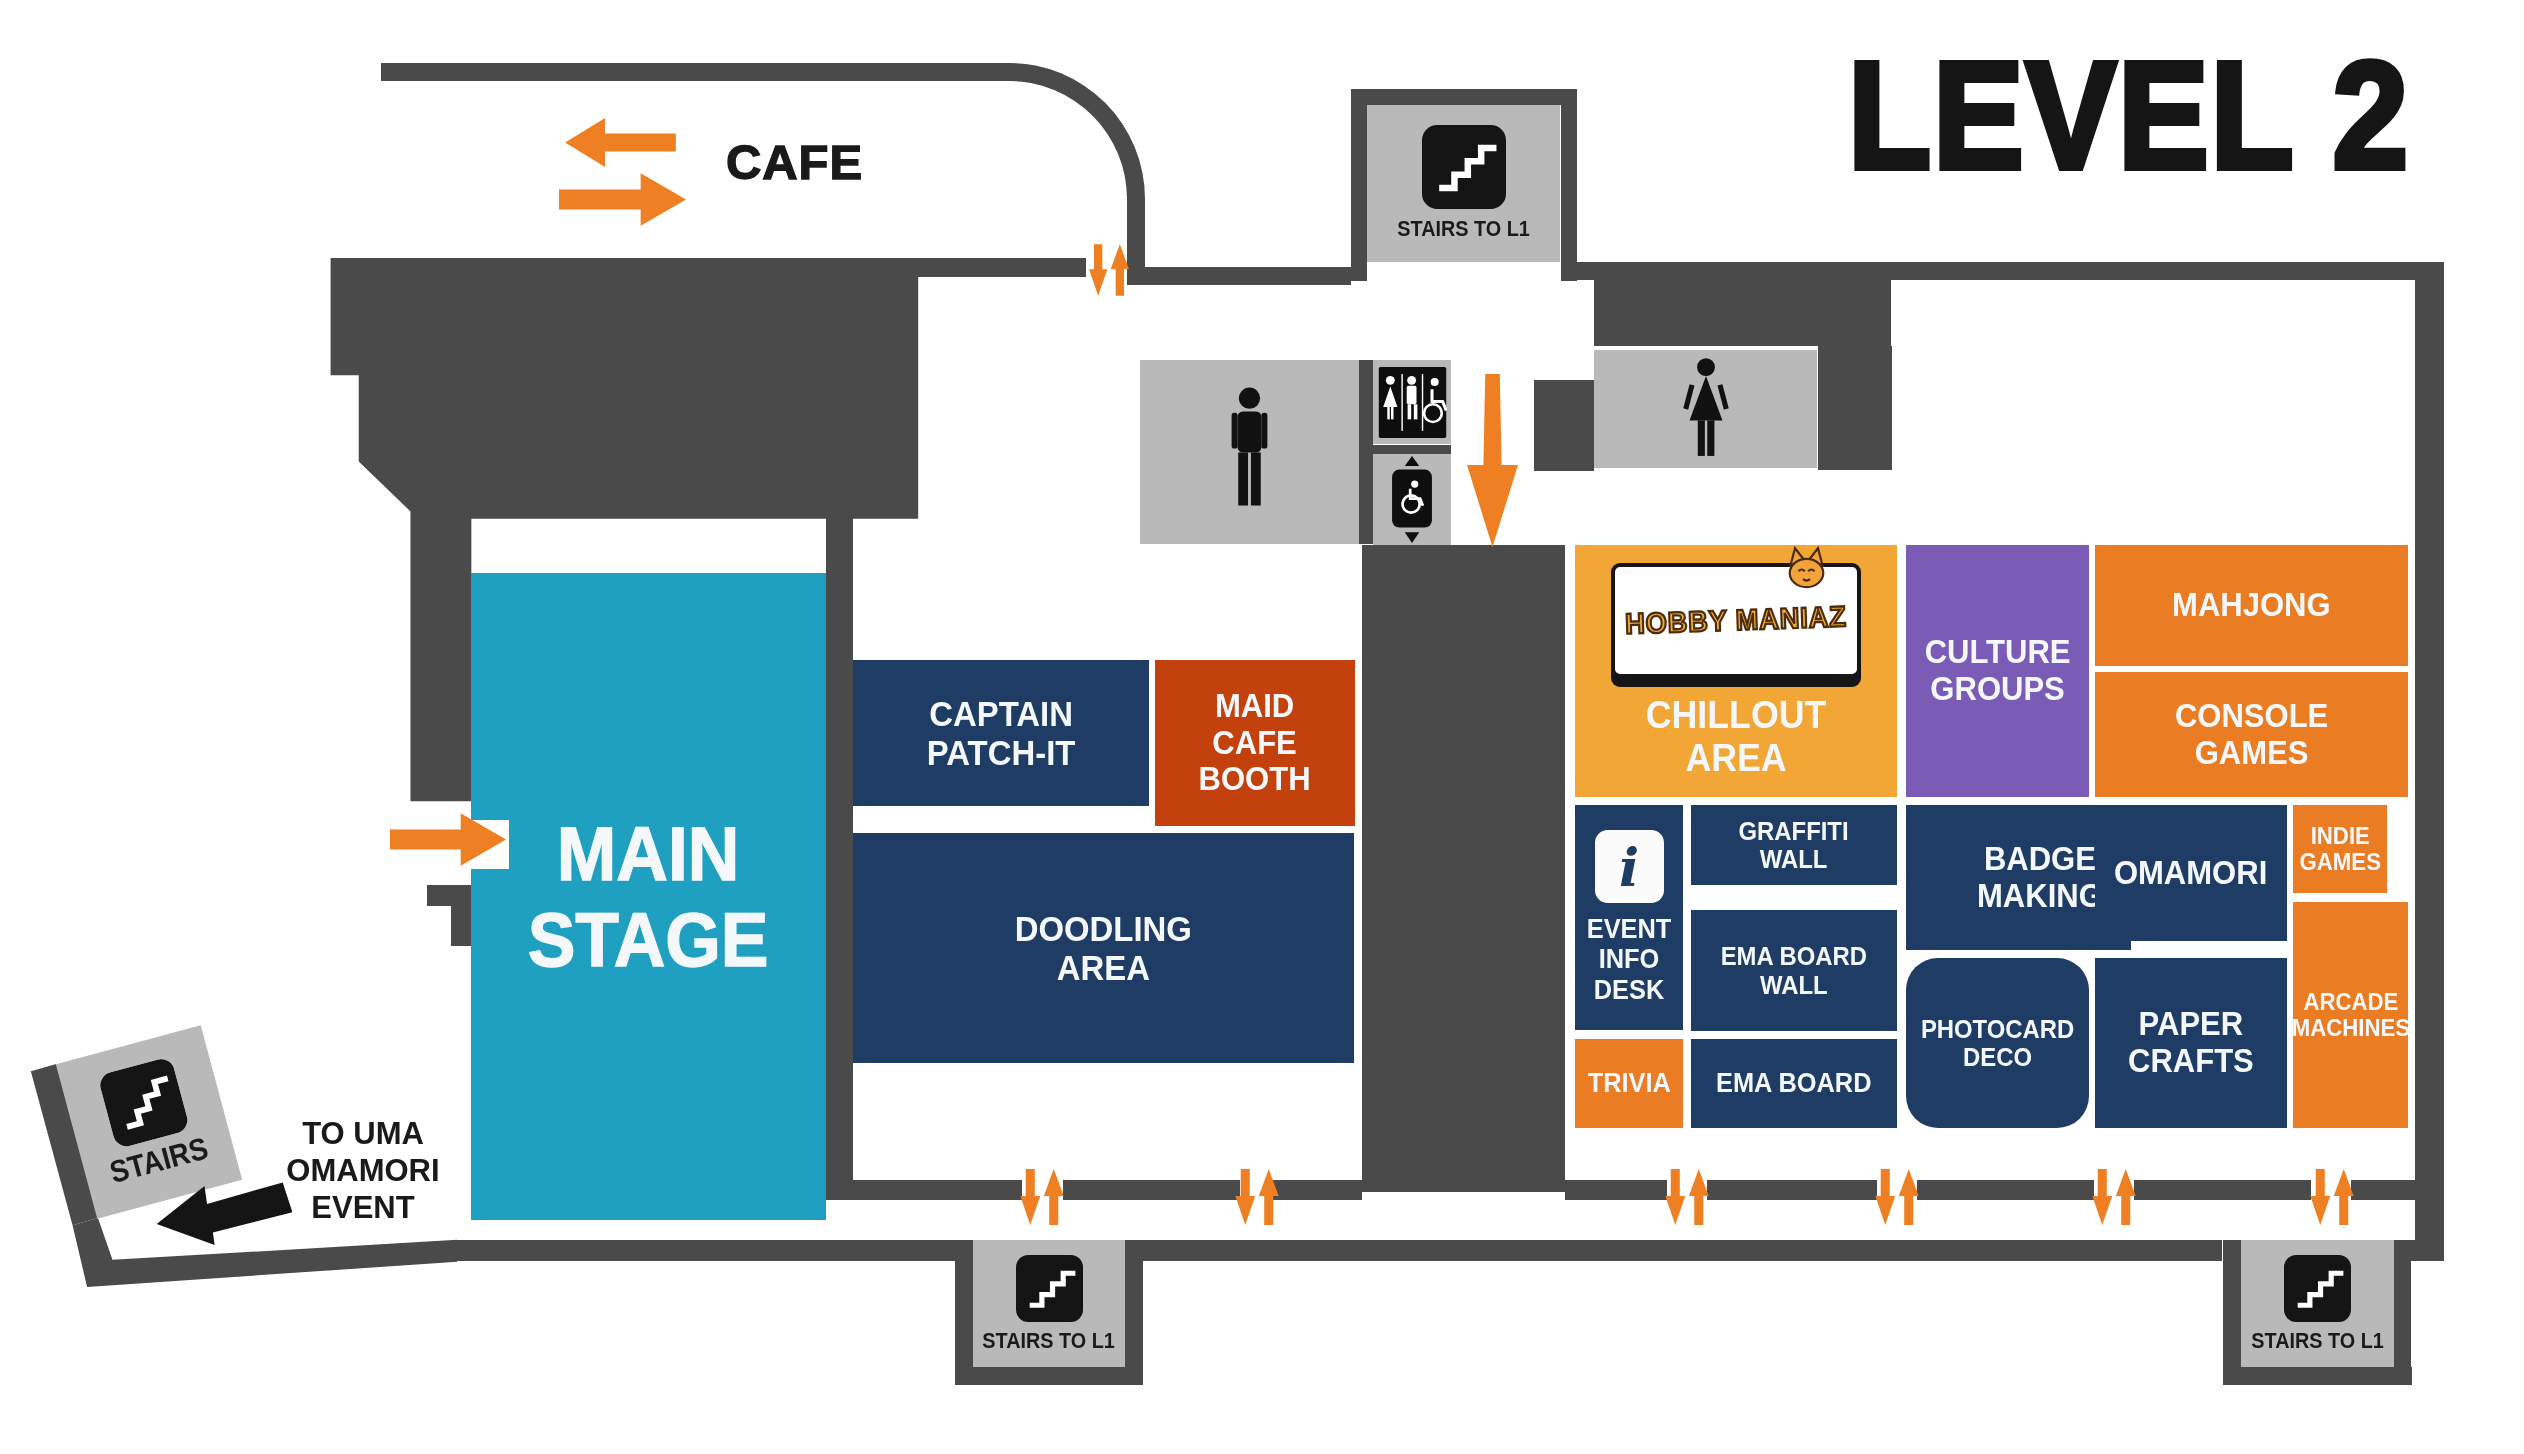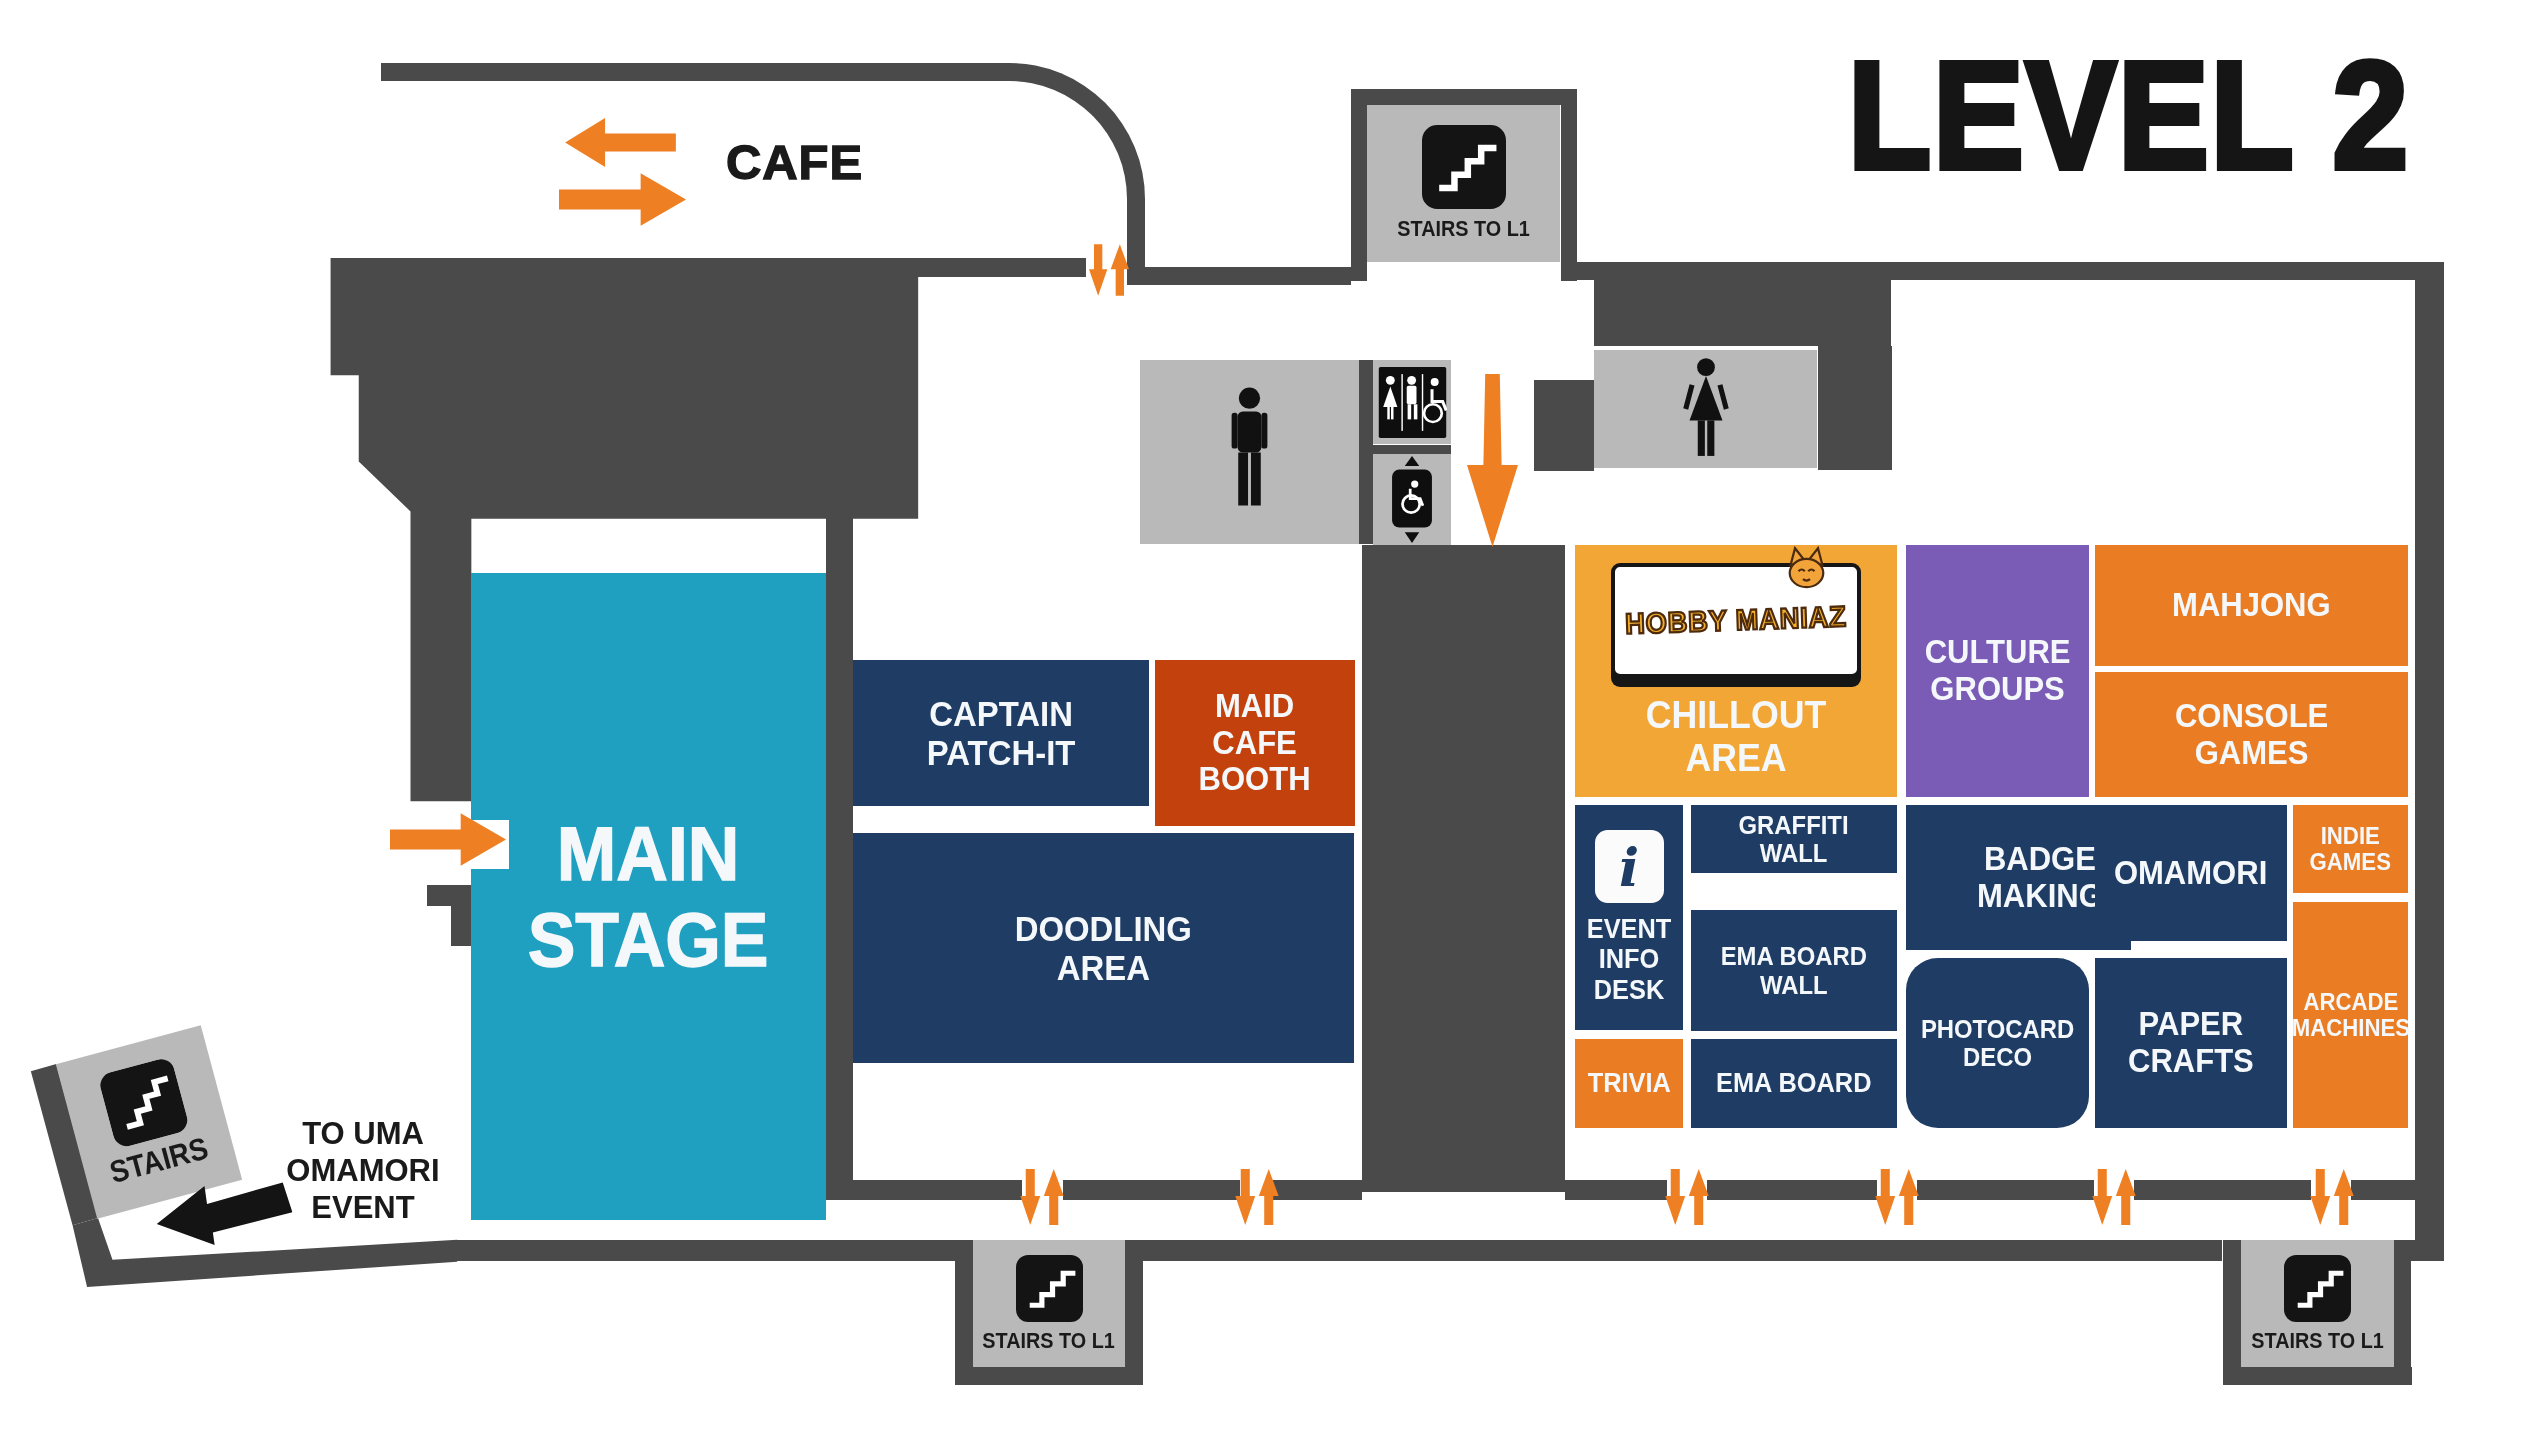--- a/index.html
+++ b/index.html
@@ -180,21 +180,21 @@
 </div>
 
 <div class="zone navy" style="left:1575px;top:805px;width:108px;height:225px;font-size:27px;flex-direction:column;gap:11px;">
   <div class="infobox">
       <span>i</span>
     </div>
   <span>EVENT
 INFO
 DESK</span>
 </div>
-<div class="zone navy" style="left:1691px;top:805px;width:206px;height:68px;font-size:25.4px;">
+<div class="zone navy" style="left:1691px;top:805px;width:206px;height:80px;font-size:25.4px;">
   <span>GRAFFITI
 WALL</span>
 </div>
 <div class="zone navy" style="left:1691px;top:910px;width:206px;height:121px;font-size:25.4px;">
   <span>EMA BOARD
 WALL</span>
 </div>
 <div class="zone orange" style="left:1575px;top:1039px;width:108px;height:89px;font-size:27px;">
   <span>TRIVIA</span>
 </div>
@@ -202,21 +202,21 @@
   <span>EMA BOARD</span>
 </div>
 
 <div class="zone navy" style="left:1906px;top:805px;width:183px;height:145px;font-size:33px;padding-left:42px;">
   <span>BADGE
 MAKING</span>
 </div>
 <div class="zone navy" style="left:2095px;top:805px;width:192px;height:136px;font-size:33px;">
   <span>OMAMORI</span>
 </div>
-<div class="zone orange" style="left:2293px;top:805px;width:115px;height:88px;font-size:23.6px;">
+<div class="zone orange" style="left:2293px;top:805px;width:94px;height:88px;font-size:23.6px;">
   <span>INDIE
 GAMES</span>
 </div>
 <div class="zone orange" style="left:2293px;top:902px;width:115px;height:226px;font-size:23.6px;">
   <span>ARCADE
 MACHINES</span>
 </div>
 <div class="zone navy" style="left:1906px;top:958px;width:183px;height:170px;font-size:25.4px;border-radius:32px;">
   <span>PHOTOCARD
 DECO</span>

